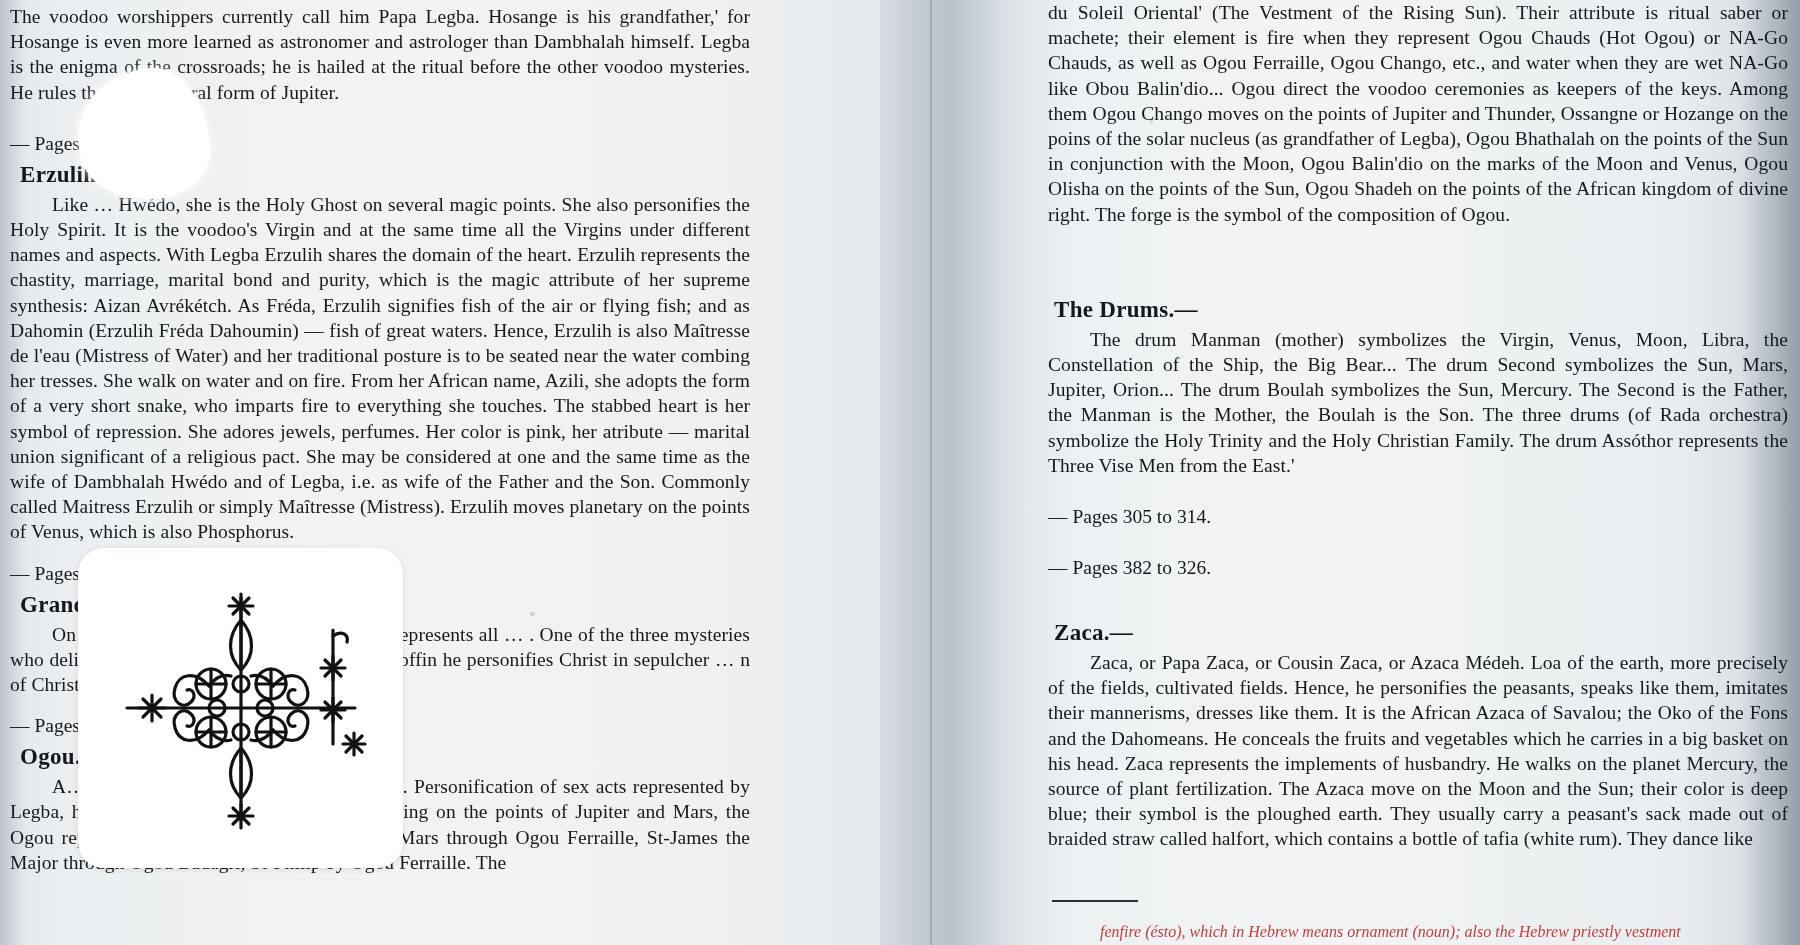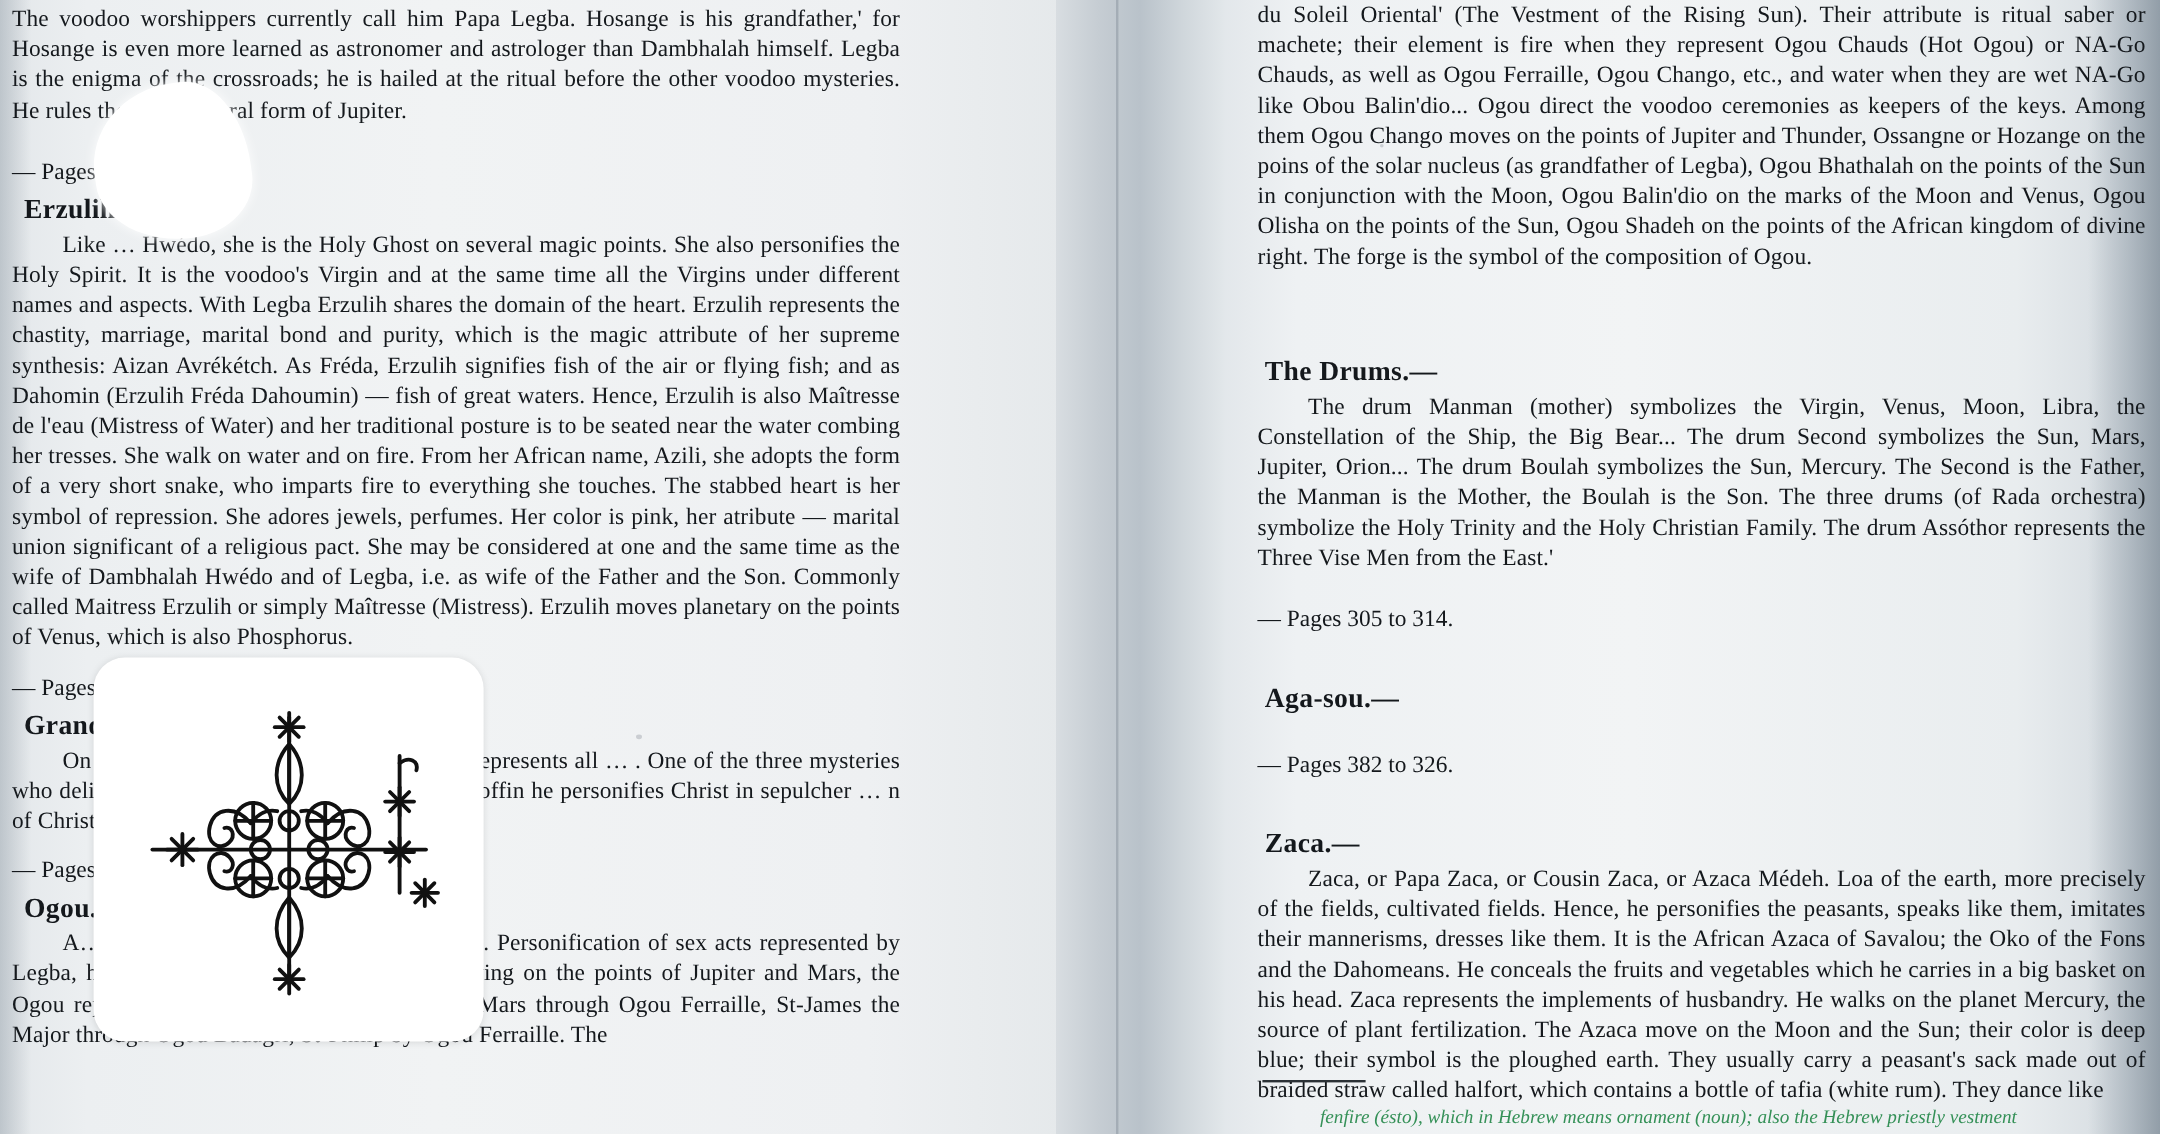--- a/index.html
+++ b/index.html
@@ -146,21 +146,21 @@
     height: 2px;
     background: #2b3136;
   }
   .footnote {
     position: absolute;
     left: 1100px;
     top: 922px;
     width: 700px;
     font-size: 16px;
     line-height: 20px;
-    color: #15803d;
+    color: #b91c1c;
     font-style: italic;
     opacity: 0.85;
   }
 
   
   .speck {
     position: absolute;
     background: rgba(90,100,110,0.25);
     border-radius: 50%;
   }
@@ -193,21 +193,20 @@
     <p class="para indent">A… …pers of the keys of voodoo tradition. Personification of sex acts represented by Legba, hence of all the virtues of the fire. Moving on the points of Jupiter and Mars, the Ogou represent Jupiter through Ogou Chango, Mars through Ogou Ferraille, St-James the Major through Ogou Badagri, St-Philip by Ogou Ferraille. The</p>
   </div>
 
   <div class="col col-right">
     <p class="para">du Soleil Oriental' (The Vestment of the Rising Sun). Their attribute is ritual saber or machete; their element is fire when they represent Ogou Chauds (Hot Ogou) or NA-Go Chauds, as well as Ogou Ferraille, Ogou Chango, etc., and water when they are wet NA-Go like Obou Balin'dio... Ogou direct the voodoo ceremonies as keepers of the keys. Among them Ogou Chango moves on the points of Jupiter and Thunder, Ossangne or Hozange on the poins of the solar nucleus (as grandfather of Legba), Ogou Bhathalah on the points of the Sun in conjunction with the Moon, Ogou Balin'dio on the marks of the Moon and Venus, Ogou Olisha on the points of the Sun, Ogou Shadeh on the points of the African kingdom of divine right. The forge is the symbol of the composition of Ogou.</p>
     <div class="spacer-lg"></div>
     <h2 class="heading heading-right">The Drums.—</h2>
     <p class="para indent">The drum Manman (mother) symbolizes the Virgin, Venus, Moon, Libra, the Constellation of the Ship, the Big Bear... The drum Second symbolizes the Sun, Mars, Jupiter, Orion... The drum Boulah symbolizes the Sun, Mercury. The Second is the Father, the Manman is the Mother, the Boulah is the Son. The three drums (of Rada orchestra) symbolize the Holy Trinity and the Holy Christian Family. The drum Assóthor represents the Three Vise Men from the East.'</p>
     <div class="spacer-md"></div>
     <p class="pageref">— Pages 305 to 314.</p>
-    <h2 class="heading heading-right">Aga-sou.—</h2>
     <div class="spacer-md"></div>
     <p class="pageref">— Pages 382 to 326.</p>
     <h2 class="heading heading-right">Zaca.—</h2>
     <p class="para indent">Zaca, or Papa Zaca, or Cousin Zaca, or Azaca Médeh. Loa of the earth, more precisely of the fields, cultivated fields. Hence, he personifies the peasants, speaks like them, imitates their mannerisms, dresses like them. It is the African Azaca of Savalou; the Oko of the Fons and the Dahomeans. He conceals the fruits and vegetables which he carries in a big basket on his head. Zaca represents the implements of husbandry. He walks on the planet Mercury, the source of plant fertilization. The Azaca move on the Moon and the Sun; their color is deep blue; their symbol is the ploughed earth. They usually carry a peasant's sack made out of braided straw called halfort, which contains a bottle of tafia (white rum). They dance like</p>
   </div>
 
   <div class="footrule"></div>
   <div class="footnote">fenfire (ésto), which in Hebrew means ornament (noun); also the Hebrew priestly vestment</div>
 
   <div class="blob"></div>

